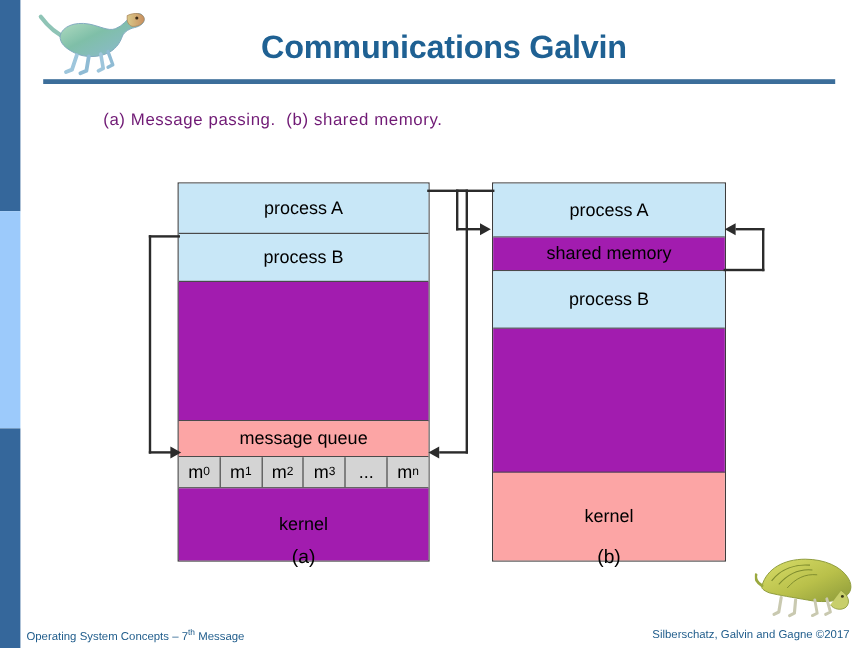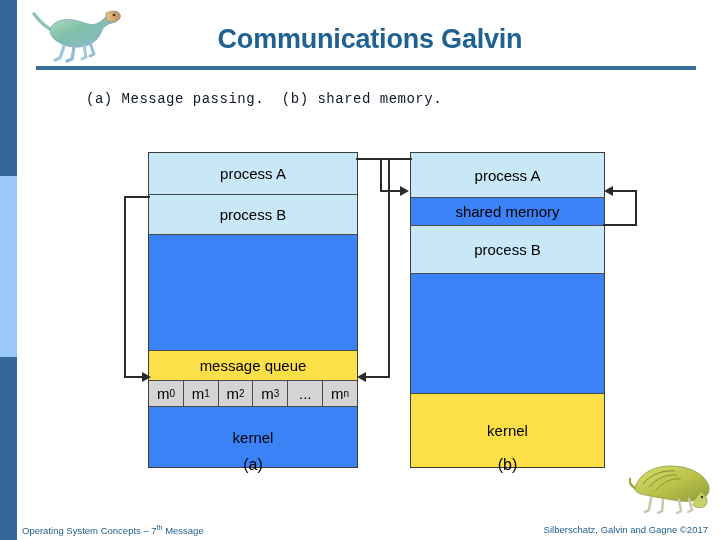--- a/index.html
+++ b/index.html
@@ -58,23 +58,23 @@
     position: absolute;
     left: 36px; top: 66px;
     width: 660px; height: 4px;
     background: #3C6E9A;
   }
 
   
   #subtitle {
     position: absolute;
     left: 86px; top: 91px;
-    font-family: Liberation Mono, monospace;
+    font-family: Liberation Sans, sans-serif;
     font-size: 14px;
-    color: #0f172a;
+    color: #701a75;
     white-space: pre;
     letter-spacing: 0.5px;
   }
 
   
   #figure {
     position: absolute;
     left: 0; top: 120px;
     width: 720px; height: 370px;
   }
@@ -97,25 +97,25 @@
   #stack-b { width: 195px; height: 316px; }
 
   .band {
     box-sizing: border-box;
     border-bottom: 1.6px solid #4a4a4a;
     display: flex;
     align-items: center;
     justify-content: center;
     font-size: 15px;
     color: #000000;
-    background: #3b82f6;
+    background: #a21caf;
   }
   .band.last { border-bottom: none; }
   .band-blue { background: #C8E7F7; }
-  .band-grey { background: #fde047; }
+  .band-grey { background: #fca5a5; }
 
   
   .mq-row {
     box-sizing: border-box;
     display: flex;
     border-bottom: 1.6px solid #4a4a4a;
     background: #D4D4D4;
     height: 26px;
   }
   .mq-cell {

